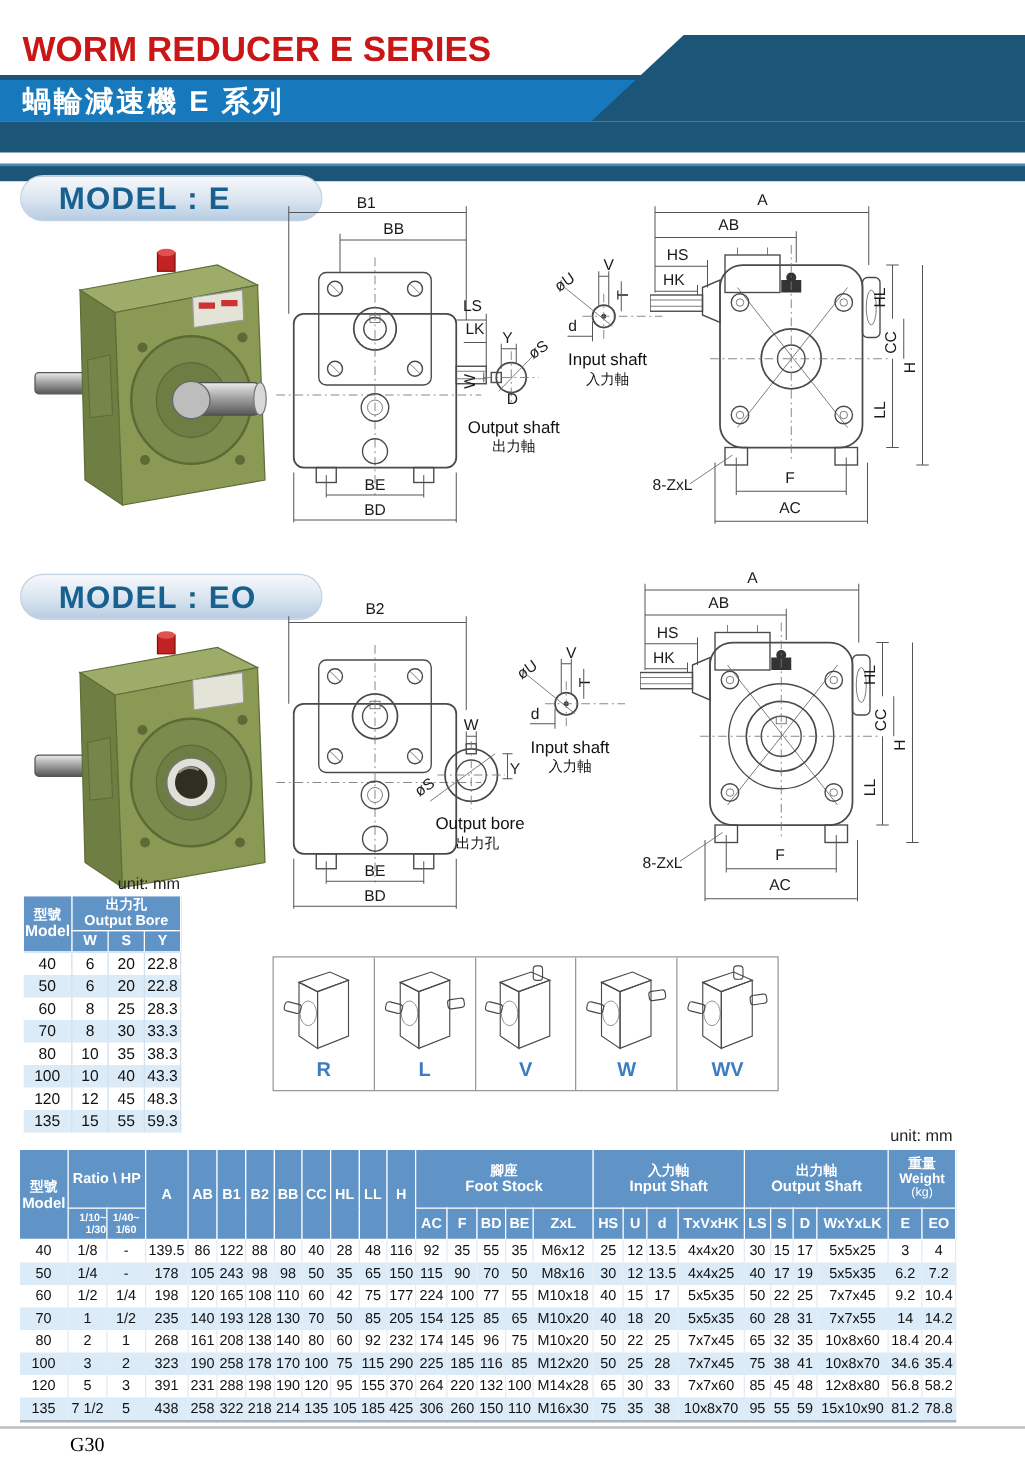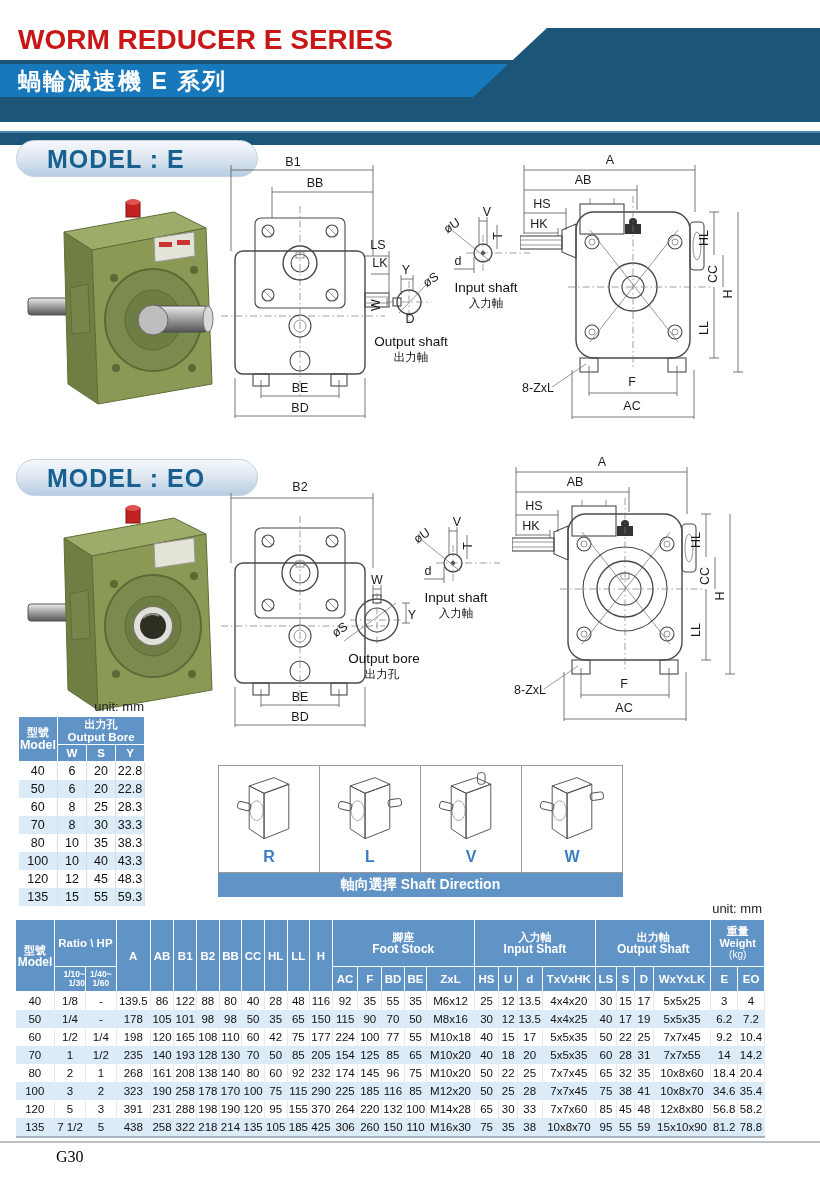--- a/index.html
+++ b/index.html
@@ -534,22 +534,33 @@
       <svg width="66" height="78" viewBox="0 0 80 92">
         <polygon class="ln" points="16,18 46,8 64,16 34,27"></polygon>
           <polygon class="ln" points="16,18 34,27 34,82 16,70"></polygon>
           <polygon class="ln" points="34,27 64,16 64,70 34,82"></polygon>
         <ellipse class="thin" cx="25" cy="48" rx="8" ry="12"></ellipse>
         <rect x="2" y="38" width="16" height="9" rx="3" fill="#fff" class="ln" transform="rotate(14 10 42)"></rect>
         <rect x="62" y="26" width="16" height="9" rx="3" fill="#fff" class="ln" transform="rotate(-8 70 30)"></rect>
       </svg>
       <div class="shaft-letter">W</div>
     </div>
+    <div class="shaft-cell">
+      <svg width="66" height="78" viewBox="0 0 80 92">
+        <polygon class="ln" points="16,18 46,8 64,16 34,27"></polygon>
+          <polygon class="ln" points="16,18 34,27 34,82 16,70"></polygon>
+          <polygon class="ln" points="34,27 64,16 64,70 34,82"></polygon>
+        <ellipse class="thin" cx="25" cy="48" rx="8" ry="12"></ellipse>
+        <rect x="2" y="38" width="16" height="9" rx="3" fill="#fff" class="ln" transform="rotate(14 10 42)"></rect>
+        <rect x="62" y="30" width="16" height="9" rx="3" fill="#fff" class="ln" transform="rotate(-8 70 34)"></rect>
+        <rect x="46" y="2" width="9" height="13" rx="3" fill="#fff" class="ln"></rect>
+      </svg>
+      <div class="shaft-letter">WV</div>
+    </div>
   </div>
-  <div class="shaft-caption">軸向選擇 Shaft Direction</div>
 </div>
 
 <div class="abs unit" style="left:465px;top:901px;width:297px;text-align:right;">unit: mm</div>
 <table class="abs main-table blue-h" style="left:15px;top:919px;">
   <colgroup>
     <col style="width:38px">
       <col style="width:30px">
       <col style="width:30px">
     <col style="width:33px">
       <col style="width:23px">
@@ -665,21 +676,21 @@
         <td>5x5x25</td>
         <td>3</td>
         <td>4</td>
       </tr>
       <tr class="alt">
         <td>50</td>
         <td>1/4</td>
         <td>-</td>
         <td>178</td>
         <td>105</td>
-        <td>101</td>
+        <td>243</td>
         <td>98</td>
         <td>98</td>
         <td>50</td>
         <td>35</td>
         <td>65</td>
         <td>150</td>
         <td>115</td>
         <td>90</td>
         <td>70</td>
         <td>50</td>

